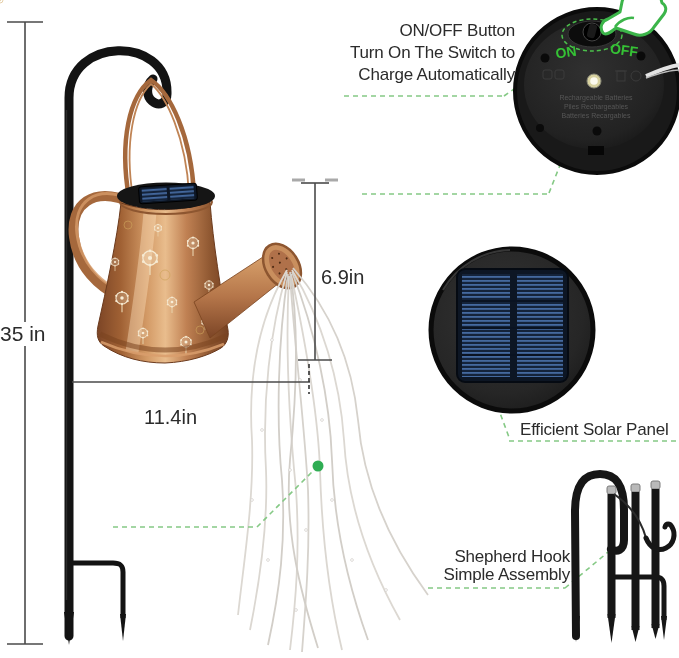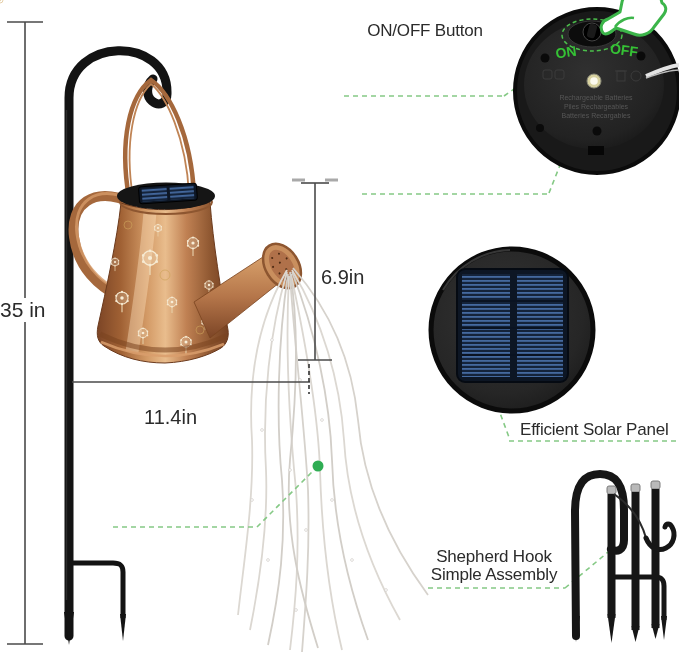--- a/index.html
+++ b/index.html
@@ -1,20 +1,20 @@
 <!DOCTYPE html>
 <html><head>
 <meta charset="utf-8">
 <style>
   html,body{margin:0;padding:0;background:#fff;}
   #stage{position:relative;width:679px;height:658px;background:#fff;overflow:hidden;
          font-family:"Liberation Sans",sans-serif;color:#2b2b2b;}
   #art{position:absolute;left:0;top:0;}
   .label{position:absolute;color:#2b2b2b;}
-  .center{text-align:center;}
+  .center{text-align:right;}
   .ann{font-size:17px;line-height:22px;letter-spacing:-0.2px;}
   .dim{font-size:20px;font-weight:400;margin-top:21px;}
   .bgw{background:#fff;}
 </style>
 </head>
 <body>
 
 <div id="stage">
 
 <svg id="art" width="679" height="658" viewBox="0 0 679 658">
@@ -253,31 +253,33 @@
 
     <path d="M 614,494 C 630,505 641,520 646,538" fill="none" stroke="#2b2b2b" stroke-width="2"></path>
     <path d="M 646,538 C 650,548 658,552 666,548 C 674,544 676,534 672,527 C 670,523 666,523 665,527" fill="none" stroke="#161616" stroke-width="5" stroke-linecap="round"></path>
     <path d="M 612,577 L 655,577 C 662,577 664,580 664,586 L 664,620" fill="none" stroke="#161616" stroke-width="5"></path>
     <polygon points="661,616 667,616 664,640" fill="#161616"></polygon>
   </g>
 </svg>
 
   <div class="label ann center" style="left:335px;top:20px;width:180px;">
     <div>ON/OFF Button</div>
+    <div>Turn On The Switch to</div>
+    <div>Charge Automatically</div>
   </div>
 
 
   <div class="label ann" style="left:520px;top:419px;">Efficient Solar Panel</div>
 
   <div class="label ann center" style="left:418px;top:548px;width:152px;line-height:18px;font-size:17px;">
     <div>Shepherd Hook</div>
     <div>Simple Assembly</div>
   </div>
 
   <div class="label ann center" style="left:103px;top:472px;width:158px;line-height:23px;">
   </div>
 
-  <div class="label dim bgw" style="left:0px;top:277px;width:48px;font-size:21px;">35 in</div>
+  <div class="label dim bgw" style="left:0px;top:301px;width:48px;font-size:21px;">35 in</div>
 
   <div class="label dim" style="left:144px;top:385px;">11.4in</div>
 
   <div class="label dim" style="left:321px;top:245px;">6.9in</div>
 </div>
 
 </body></html>

